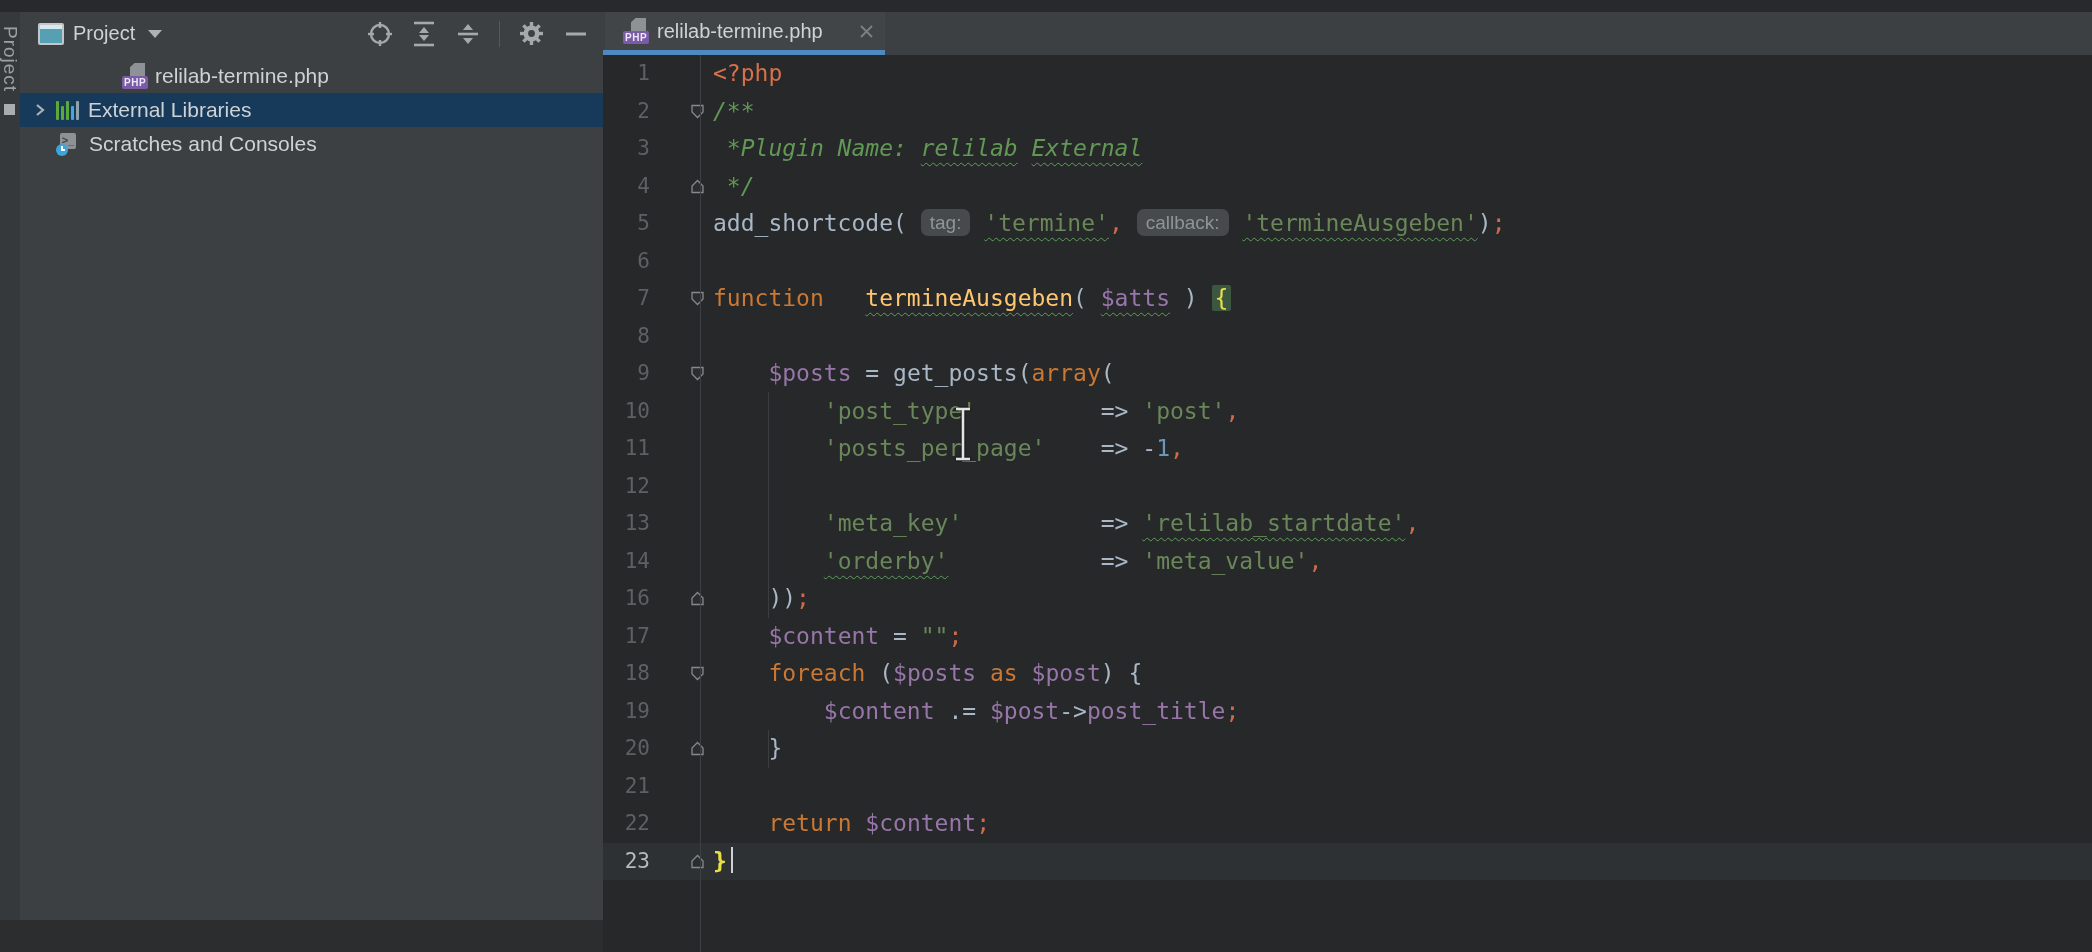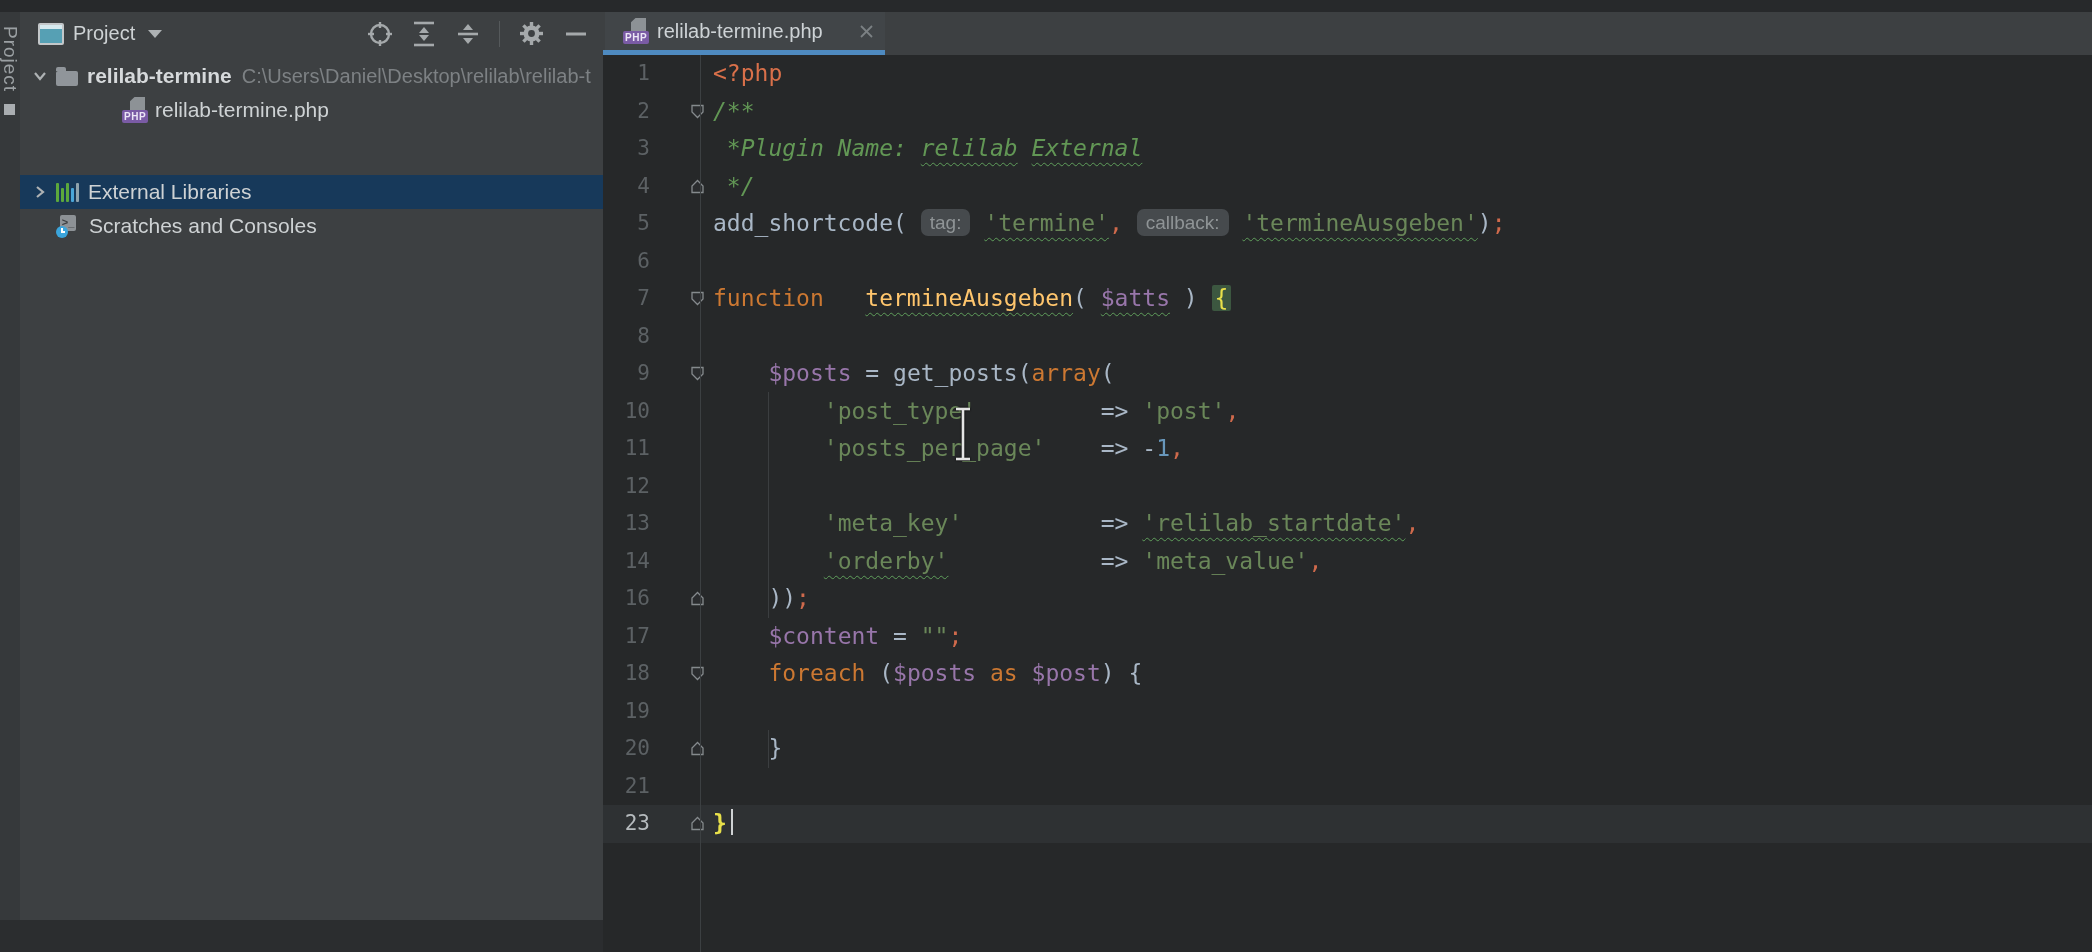--- a/index.html
+++ b/index.html
@@ -49,21 +49,21 @@
   .extlib-ic i{display:block;width:3px;border-radius:1px;}
   .scratch-ic{position:relative;width:24px;height:24px;flex:0 0 auto;}
   .scratch-sq{position:absolute;top:1px;left:4px;width:16px;height:16px;background:#8d9296;border-radius:2px;color:#3d4042;font-size:11px;font-weight:bold;line-height:15px;text-align:center;}
   .scratch-clock{position:absolute;left:0;bottom:0;width:12px;height:12px;border-radius:50%;background:#3ba5dc;}
   .scratch-clock::before{content:'';position:absolute;left:5px;top:2px;width:2px;height:5px;background:#fff;}
   .scratch-clock::after{content:'';position:absolute;left:5px;top:5px;width:4px;height:2px;background:#fff;}
 
   
   .panel{left:20px;top:55px;width:583px;height:865px;background:var(--c-panel_bg);padding-top:4px;box-sizing:border-box;}
   .trow{display:flex;align-items:center;height:34px;white-space:nowrap;overflow:hidden;}
-  .trow.selected{background:var(--c-selection_row);margin-top:48px;}
+  .trow.selected{background:var(--c-selection_row);}
   .chev{width:32px;display:flex;justify-content:center;flex:0 0 auto;}
   .tlabel{color:var(--c-tree_text);font-size:21px;margin-left:9px;}
   .tlabel.bold{font-weight:bold;color:#d6d9db;}
   .tpath{color:var(--c-dim_text);font-size:20px;margin-left:10px;}
 
   
   .editor{left:603px;top:55px;width:1489px;height:897px;background:var(--c-editor_bg);}
   .gutter-border{position:absolute;left:97px;top:0;width:1px;height:897px;background:#3c4042;}
   .guide{position:absolute;width:1px;background:#3b3e40;}
   .cl{display:flex;height:37.5px;line-height:37.5px;position:relative;}
@@ -168,30 +168,20 @@
       <svg width="17" height="17" viewBox="0 0 17 17">
           <line x1="3" y1="3" x2="14" y2="14" stroke="#7c8184" stroke-width="1.8"></line>
           <line x1="14" y1="3" x2="3" y2="14" stroke="#7c8184" stroke-width="1.8"></line>
         </svg>
     </span>
   </div>
   <div class="tab-underline"></div>
 </div>
 
 <div class="abs panel" id="tree">
-    <div class="trow" style="padding-left: 4px;">
-      <span class="chev">
-        <svg width="16" height="16" viewBox="0 0 16 16">
-          <polyline points="3,5 8,11 13,5" fill="none" stroke="#aeb2b4" stroke-width="2.2"></polyline>
-        </svg>
-      </span>
-      <span class="folder-ic"></span>
-      <span class="tlabel bold">relilab-termine</span>
-      <span class="tpath">C:\Users\Daniel\Desktop\relilab\relilab-t</span>
-    </div>
     <div class="trow" style="padding-left: 70px;">
       <span class="chev"></span>
       <span class="php-ic">
         <span class="php-page"></span>
         <span class="php-badge">PHP</span>
       </span>
       <span class="tlabel">relilab-termine.php</span>
     </div>
     <div class="trow selected" style="padding-left: 4px;">
       <span class="chev">
@@ -325,34 +315,40 @@
         <span class="fold">
           <svg width="15" height="15" viewBox="0 0 15 15">
             <path d="M2 1.5 H13 V8 L7.5 13.5 L2 8 Z" fill="#2a2c2e" stroke="#858a8d" stroke-width="1.3"></path>
           </svg>
         </span>
         <span class="code"><span class="tk-plain">    </span><span class="tk-kw">foreach</span><span class="tk-plain"> (</span><span class="tk-var">$posts</span><span class="tk-plain"> </span><span class="tk-kw">as</span><span class="tk-plain"> </span><span class="tk-var">$post</span><span class="tk-plain">) {</span></span>
       </div>
       <div class="cl">
         <span class="ln">19</span>
         <span class="fold"></span>
+        <span class="code"><span class="tk-plain">        </span><span class="tk-var">$content</span><span class="tk-plain"> .= </span><span class="tk-var">$post</span><span class="tk-plain">-&gt;</span><span class="tk-var">post_title</span><span class="tk-punct">;</span></span>
       </div>
       <div class="cl">
         <span class="ln">20</span>
         <span class="fold">
           <svg width="15" height="15" viewBox="0 0 15 15">
             <path d="M2 13.5 H13 V7 L7.5 1.5 L2 7 Z" fill="#2a2c2e" stroke="#858a8d" stroke-width="1.3"></path>
           </svg>
         </span>
         <span class="code"><span class="tk-plain">    }</span></span>
       </div>
       <div class="cl">
         <span class="ln">21</span>
         <span class="fold"></span>
         <span class="code"></span>
+      </div>
+      <div class="cl">
+        <span class="ln">22</span>
+        <span class="fold"></span>
+        <span class="code"><span class="tk-plain">    </span><span class="tk-kw">return</span><span class="tk-plain"> </span><span class="tk-var">$content</span><span class="tk-punct">;</span></span>
       </div>
       <div class="cl current">
         <span class="ln">23</span>
         <span class="fold">
           <svg width="15" height="15" viewBox="0 0 15 15">
             <path d="M2 13.5 H13 V7 L7.5 1.5 L2 7 Z" fill="#2a2c2e" stroke="#858a8d" stroke-width="1.3"></path>
           </svg>
         </span>
         <span class="code"><span class="tk-braceY">}</span><span class="caret"></span></span>
       </div>

